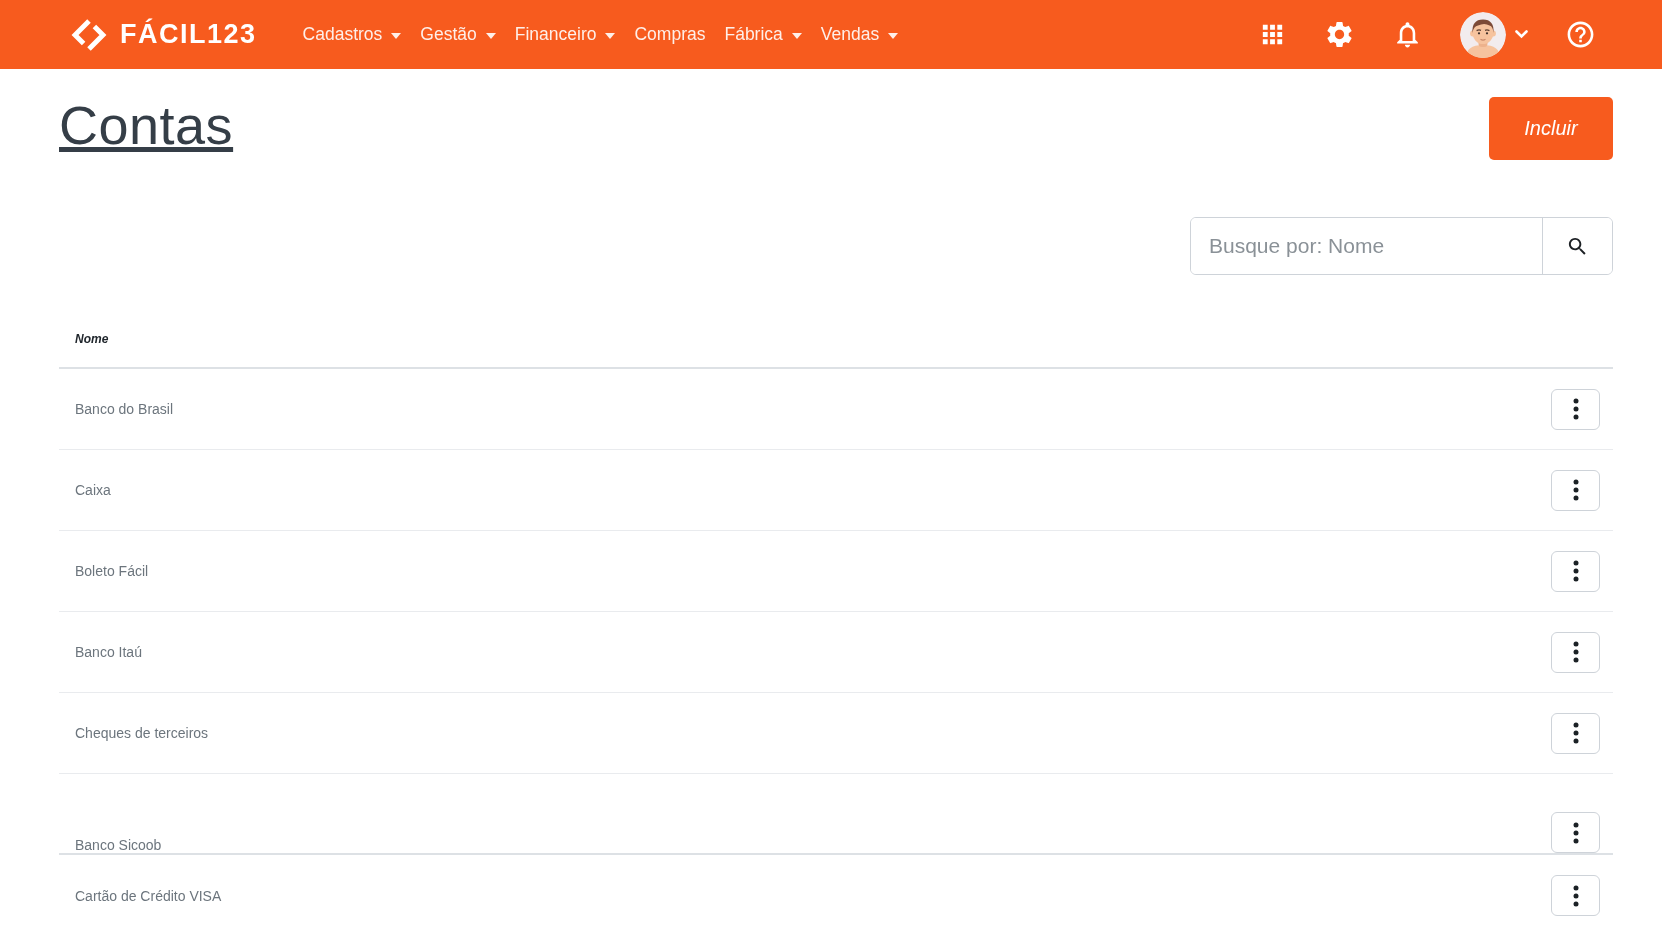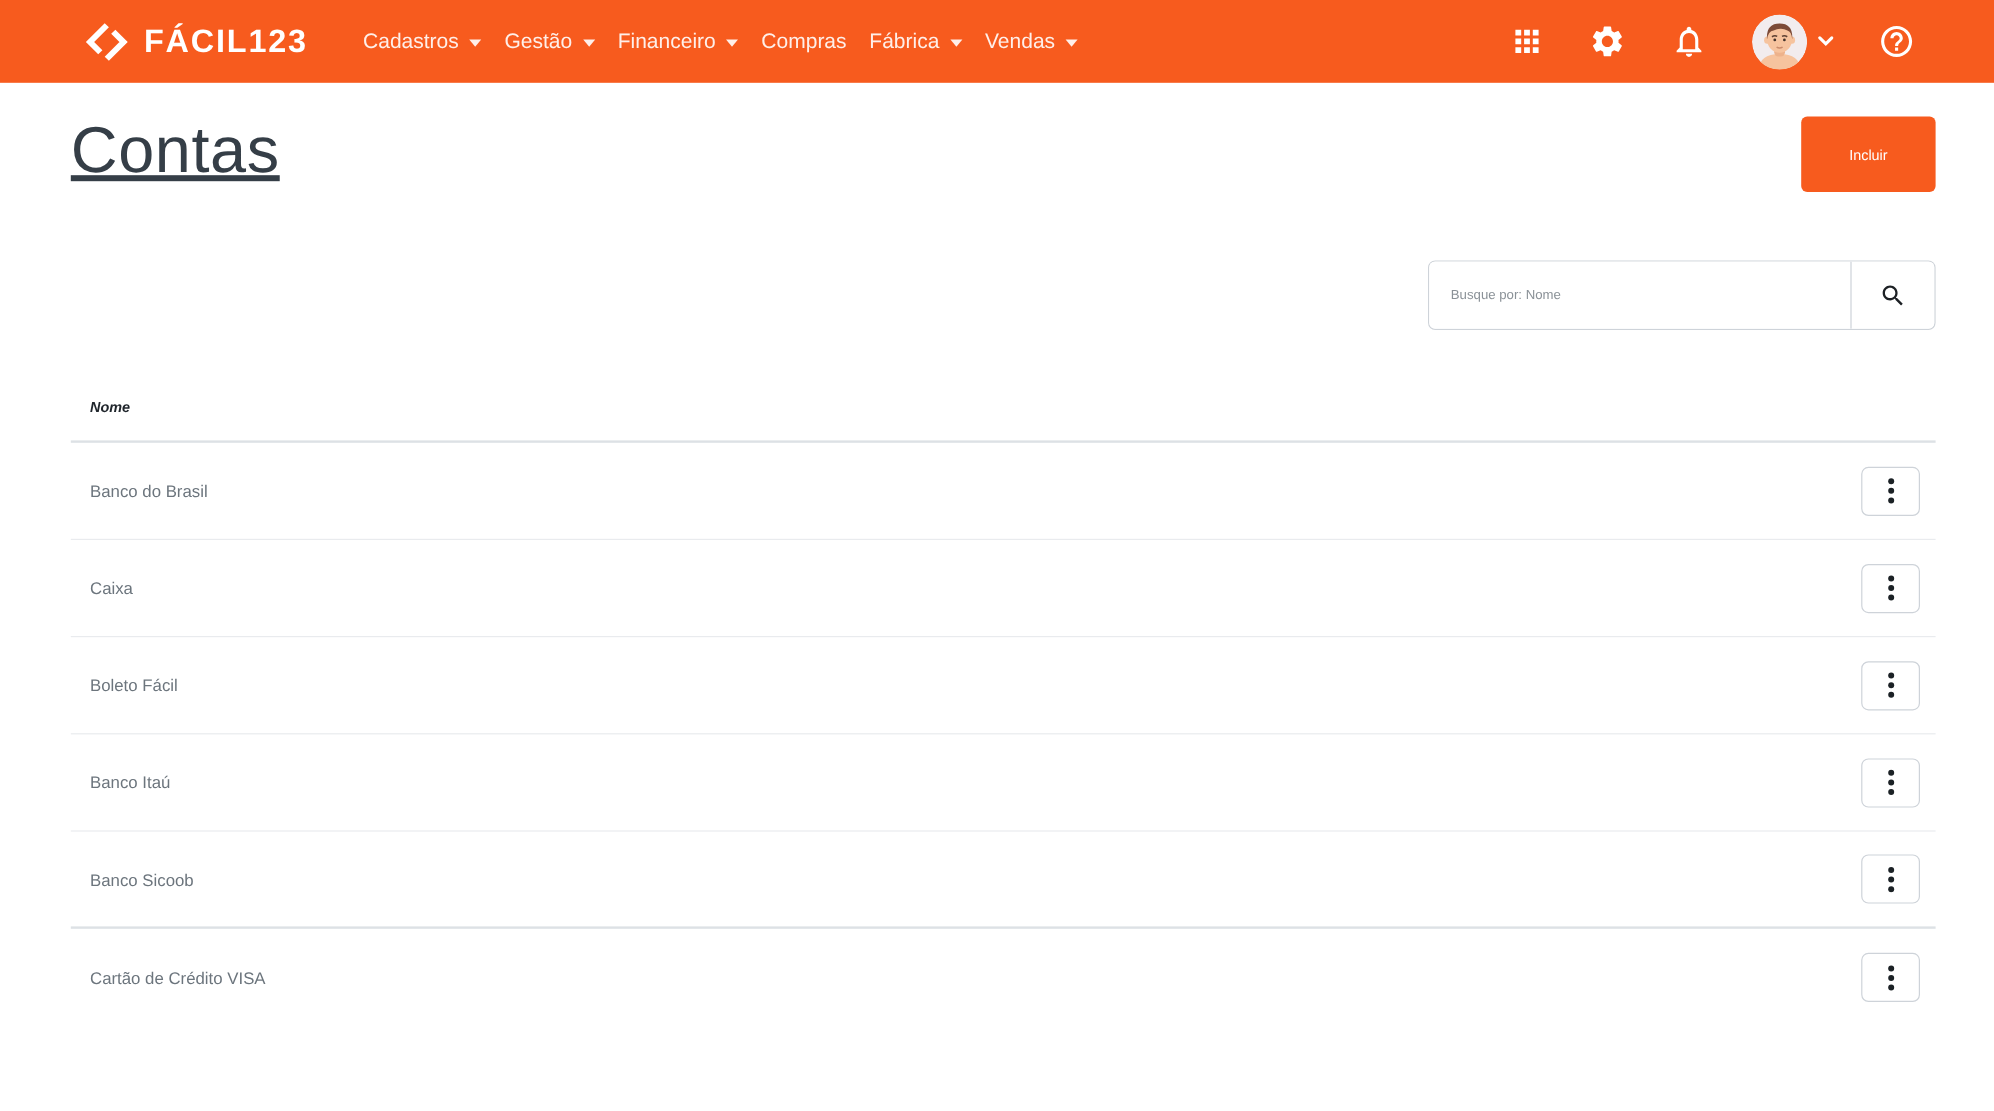--- a/index.html
+++ b/index.html
@@ -24,32 +24,32 @@
   .nav-item{display:flex;align-items:center;gap:9px;color:rgba(255,255,255,.9);font-size:17.5px;cursor:pointer;text-decoration:none;background:none;border:none;}
   .caret{width:0;height:0;border-left:5.5px solid transparent;border-right:5.5px solid transparent;border-top:6px solid rgba(255,255,255,.9);margin-top:3px;}
   .nav-actions{margin-left:auto;display:flex;align-items:center;gap:37px;}
   .icon-btn{background:none;border:none;cursor:pointer;display:flex;align-items:center;padding:0;}
   .avatar-btn{display:flex;align-items:center;gap:9px;background:none;border:none;cursor:pointer;padding:0;}
 
   
   main{padding:25px 49px 0 59px;}
   .page-head{position:relative;height:66px;}
   .page-title{font-size:54px;font-weight:400;color:var(--title-text);letter-spacing:.5px;line-height:1.15;text-decoration:underline;}
-  .include-btn{position:absolute;right:0;top:3px;width:112px;height:63px;background:var(--primary);color:#fff;font-size:12px;border:none;border-radius:5px;cursor:pointer;}
+  .include-btn{position:absolute;right:0;top:3px;width:124px;height:63px;background:var(--primary);color:#fff;font-size:20px;border:none;border-radius:5px;cursor:pointer;font-style:italic;}
 
   .search-row{margin-top:57px;display:flex;justify-content:flex-end;}
   .search-group{display:flex;width:423px;height:58px;border:1px solid var(--border);border-radius:6px;overflow:hidden;background:#fff;}
-  .search-input{flex:1;border:none;outline:none;padding:0 18px;font-size:11px;font-family:inherit;color:#495057;background:#fff;}
+  .search-input{flex:1;border:none;outline:none;padding:0 18px;font-size:21px;font-family:inherit;color:#495057;background:#fff;}
   .search-input::placeholder{color:#8A9197;}
   .search-btn{width:70px;border:none;border-left:1px solid var(--border);background:#fff;cursor:pointer;display:flex;align-items:center;justify-content:center;}
 
   
   .table-head{margin-top:57px;padding:0 16px 21px;border-bottom:2px solid var(--separator-strong);font-size:12px;font-weight:700;color:var(--header-text);font-style:italic;}
   .row{display:flex;align-items:center;justify-content:space-between;height:81px;padding:0 13px 0 16px;border-bottom:1px solid var(--separator);}
-  div.row:nth-last-of-type(2){border-bottom:2px solid var(--separator-strong);}
+  div.row:nth-last-of-type(2){border-bottom:2px solid var(--separator-strong);align-items:flex-end;}
   div.row:nth-last-of-type(1){border-bottom:none;}
   .row-label{font-size:14px;color:var(--row-text);}
   .kebab{width:49px;height:41px;background:#fff;border:1px solid var(--border);border-radius:6px;display:flex;align-items:center;justify-content:center;cursor:pointer;}
 </style>
 </head>
 <body>
 
 <header class="navbar">
   <button class="brand">
     <svg width="36" height="36" viewBox="0 0 40 40" fill="none" stroke="#ffffff" stroke-width="5.5">
@@ -201,20 +201,30 @@
         <span class="row-label">Banco Itaú</span>
         <button class="kebab">
           <svg width="6" height="22" viewBox="0 0 6 22" fill="#1B2125">
             <circle cx="3" cy="3" r="2.5"></circle>
             <circle cx="3" cy="11" r="2.5"></circle>
             <circle cx="3" cy="19" r="2.5"></circle>
           </svg>
         </button>
       </div>
 
+      <div class="row">
+        <span class="row-label">Cheques de terceiros</span>
+        <button class="kebab">
+          <svg width="6" height="22" viewBox="0 0 6 22" fill="#1B2125">
+            <circle cx="3" cy="3" r="2.5"></circle>
+            <circle cx="3" cy="11" r="2.5"></circle>
+            <circle cx="3" cy="19" r="2.5"></circle>
+          </svg>
+        </button>
+      </div>
 
       <div class="row">
         <span class="row-label">Banco Sicoob</span>
         <button class="kebab">
           <svg width="6" height="22" viewBox="0 0 6 22" fill="#1B2125">
             <circle cx="3" cy="3" r="2.5"></circle>
             <circle cx="3" cy="11" r="2.5"></circle>
             <circle cx="3" cy="19" r="2.5"></circle>
           </svg>
         </button>

